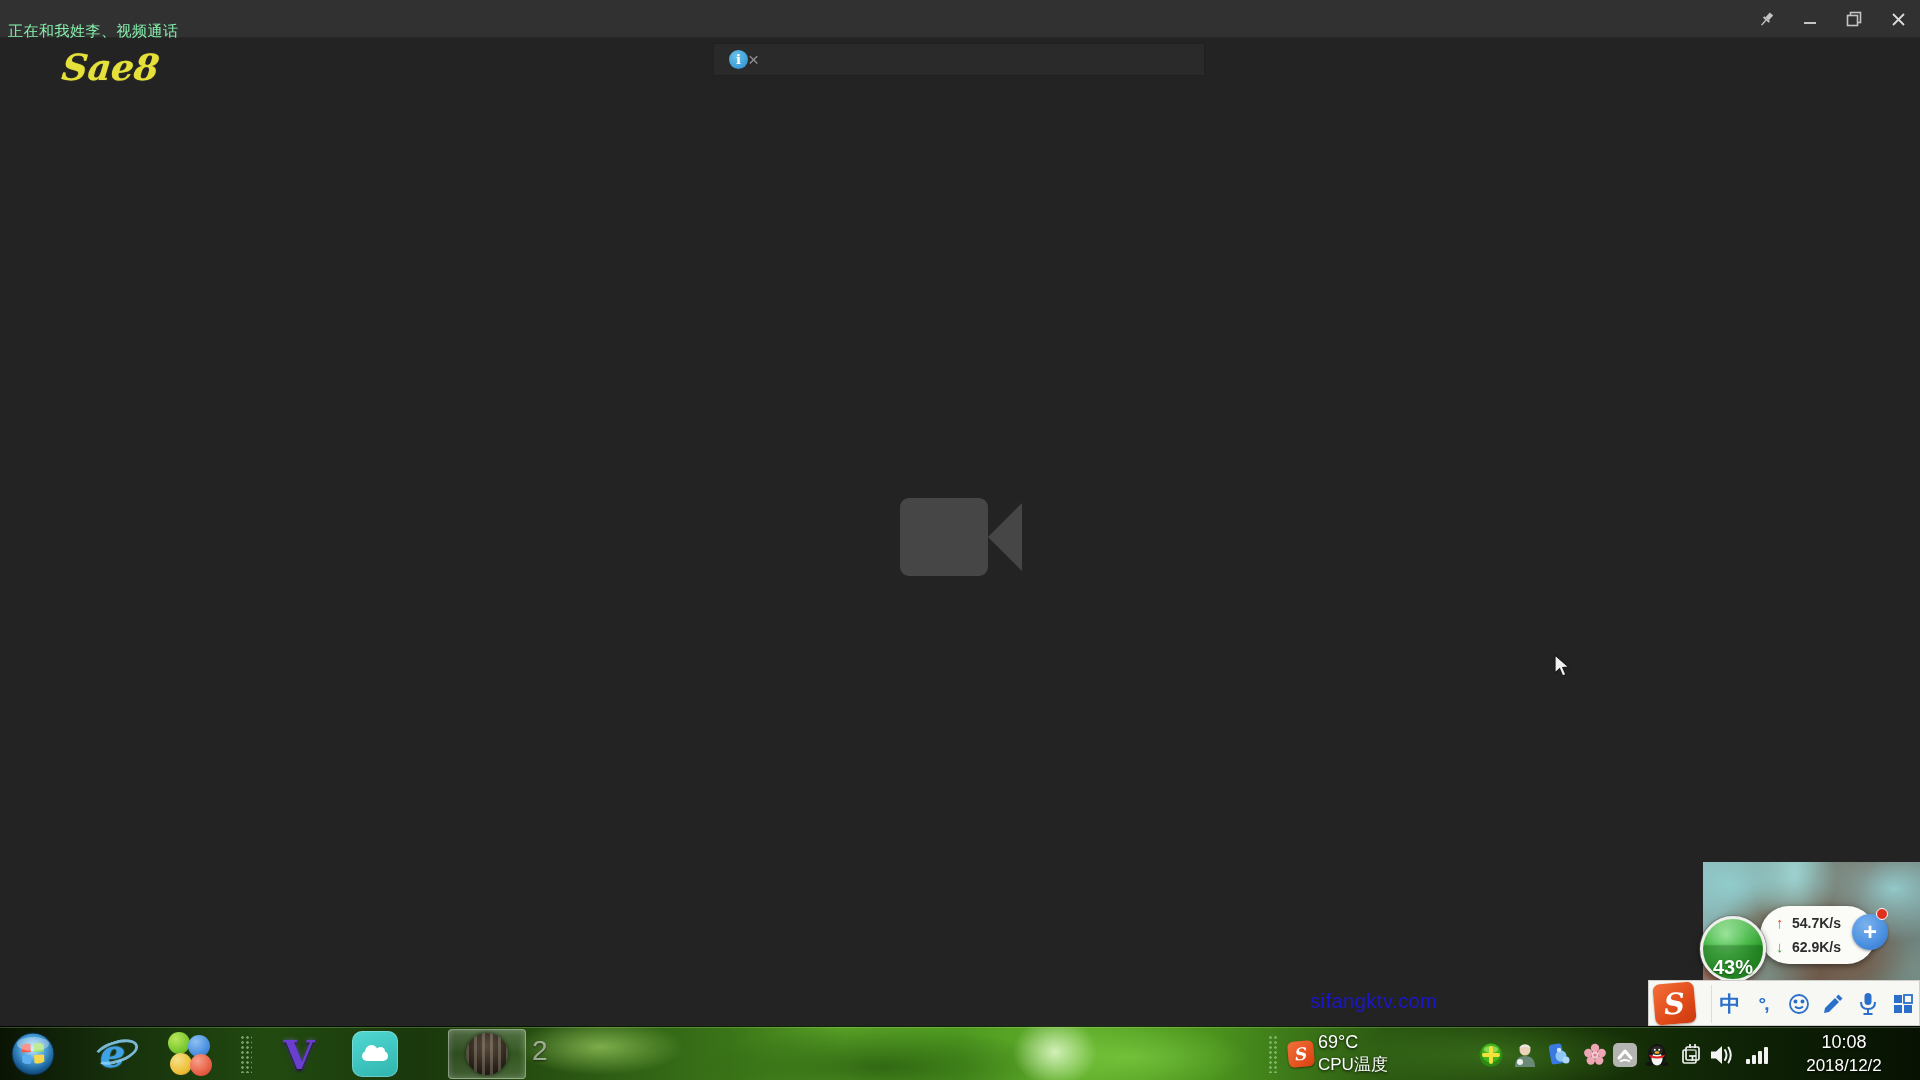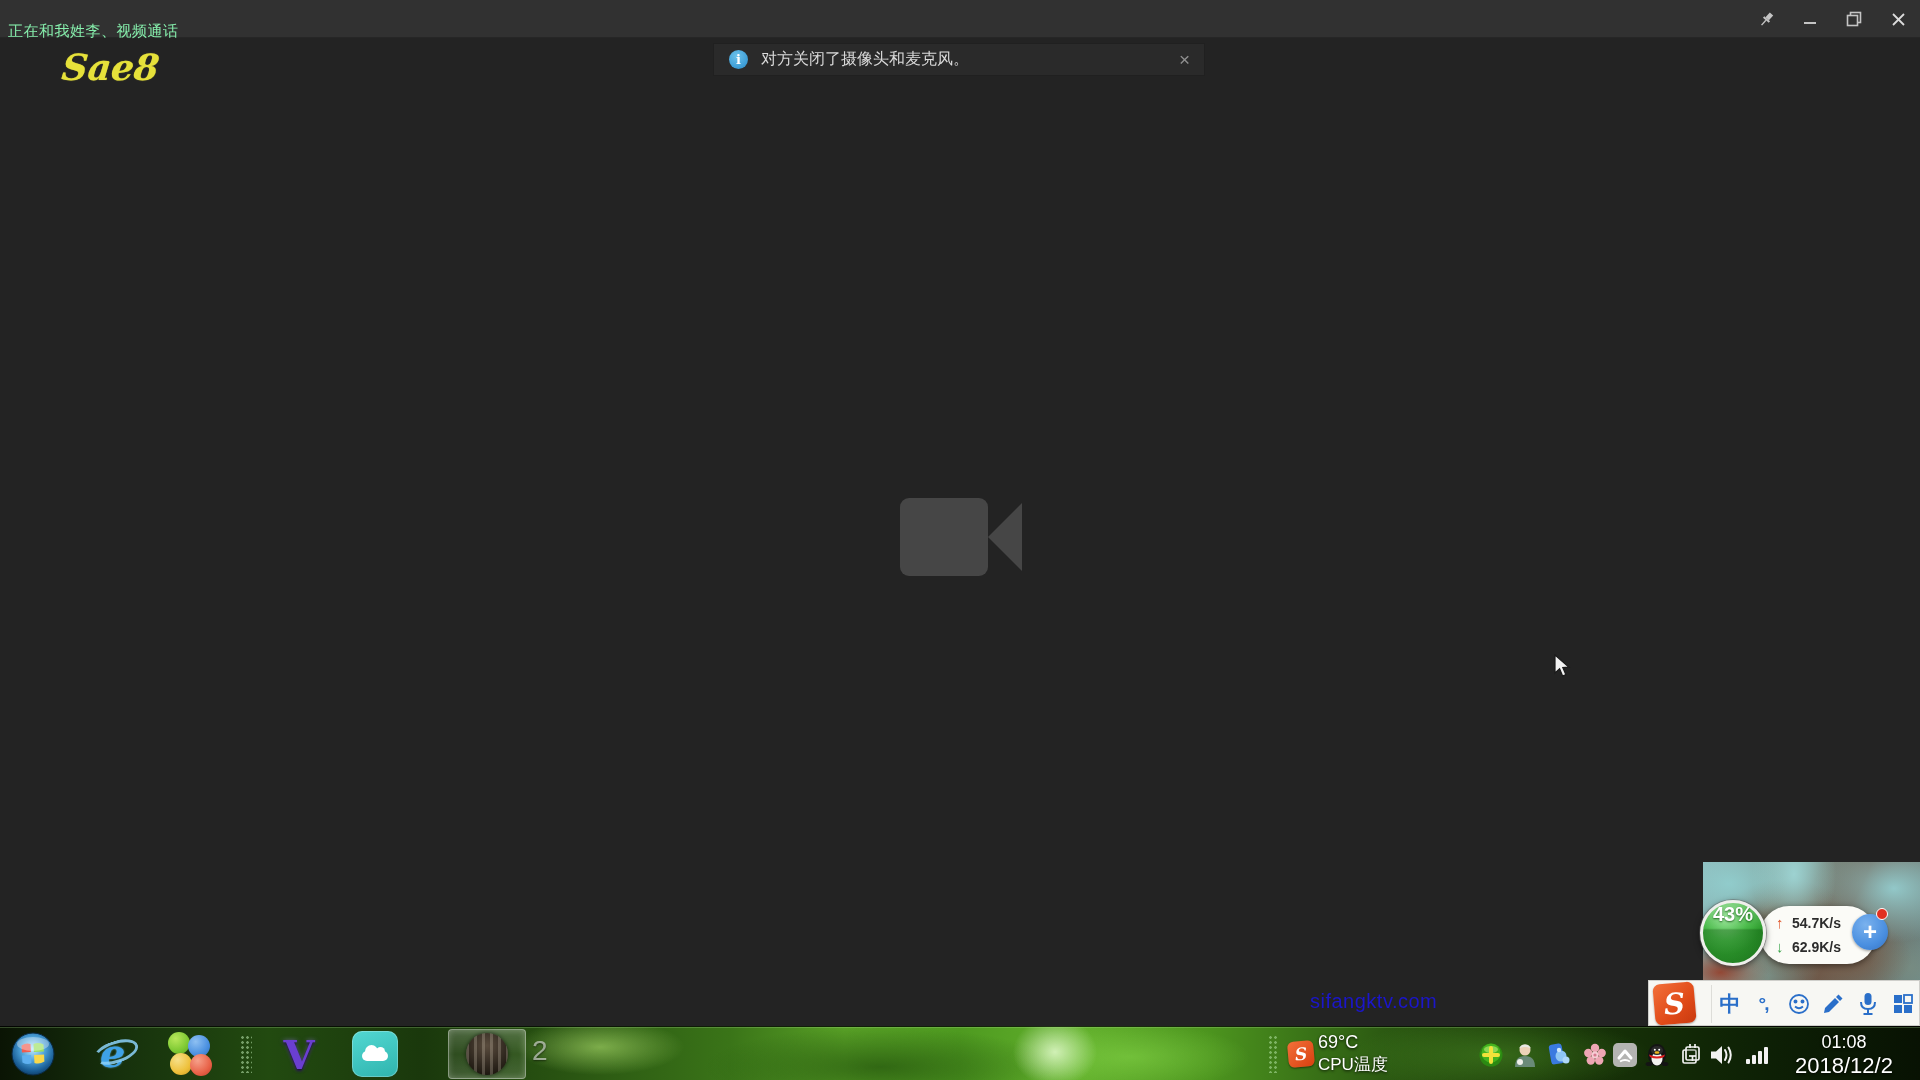--- a/index.html
+++ b/index.html
@@ -38,24 +38,24 @@
       radial-gradient(60px 45px at 96% 88%, rgba(120,140,130,.85), transparent 70%),
       linear-gradient(115deg,#8fbcbe 0%,#7fa49c 35%,#6c584a 62%,#6e8c8a 100%); }
 
   
   .net-widget { position:absolute; left:1700px; top:862px; width:190px; height:74px; z-index:6; }
   .pill { position:absolute; left:60px; top:6px; width:116px; height:58px; background:#fbfbf7; border-radius:30px; box-shadow:0 2px 6px rgba(0,0,0,.45); }
   .pill .row { position:absolute; left:16px; width:100px; display:flex; align-items:center; font-size:14px; font-weight:bold; color:#2c2c2c; }
   .row.up { top:8px; } .row.down { top:32px; }
   .arrow-up { color:#e0562b; font-weight:bold; font-size:15px; width:16px; }
   .arrow-down { color:#3aa54a; font-weight:bold; font-size:15px; width:16px; }
-  .ball { position:absolute; left:0; top:0; width:66px; height:66px; border-radius:50%; border:3px solid #efefec; box-shadow:0 2px 6px rgba(0,0,0,.5), 0 0 0 1px rgba(120,120,120,.5);
+  .ball { position:absolute; left:0; top:16px; width:66px; height:66px; border-radius:50%; border:3px solid #efefec; box-shadow:0 2px 6px rgba(0,0,0,.5), 0 0 0 1px rgba(120,120,120,.5);
       background:linear-gradient(to bottom, rgba(255,255,255,.22), rgba(255,255,255,0) 42%, rgba(0,50,0,.28) 45%, rgba(0,40,0,.12)),
       radial-gradient(circle at 38% 26%, #8fe08f 0%, #49ba49 38%, #2f9e2f 62%, #1e7a1e 100%);
-      display:flex; align-items:flex-start; justify-content:center; }
+      display:flex; align-items:flex-end; justify-content:center; }
   .ball .pct { color:#fff; font-size:20px; font-weight:bold; text-shadow:0 1px 2px rgba(0,60,0,.7); }
   .plus-orb { position:absolute; left:152px; top:14px; width:36px; height:36px; border-radius:50%; background:radial-gradient(circle at 38% 30%, #7ab2ee, #4a8fe0 60%, #3572c2); box-shadow:0 1px 3px rgba(0,0,0,.4); display:flex; align-items:center; justify-content:center; color:#fff; font-size:24px; font-weight:bold; }
   .plus-dot { position:absolute; left:176px; top:8px; width:12px; height:12px; border-radius:50%; background:#e23020; border:1px solid #fff; }
 
   
   .sogou-bar { position:absolute; left:1648px; top:980px; width:272px; height:46px; background:#f7f7f3; border:1px solid #cfcfcb; z-index:20; }
   .sogou-logo-tile { position:absolute; left:5px; top:2px; width:41px; height:41px; border-radius:7px; background:linear-gradient(140deg,#f2703a,#e04a18 60%,#c83a10); transform:rotate(-5deg); box-shadow:0 1px 2px rgba(0,0,0,.35); display:flex; align-items:center; justify-content:center; }
   .sogou-logo-tile span { color:#fff; font-size:29px; font-weight:bold; font-style:italic; font-family:"DejaVu Serif",serif; transform:rotate(2deg); }
   .sogou-sep { position:absolute; left:62px; top:4px; width:1px; height:38px; background:#ddddd8; }
   .sg-ico { position:absolute; top:0; height:46px; display:flex; align-items:center; justify-content:center; color:#2a6fc9; font-weight:bold; }
@@ -103,21 +103,21 @@
 
   
   .tray-sep { position:absolute; left:1268px; top:8px; width:10px; height:38px; background-image:radial-gradient(circle, rgba(200,245,190,.45) 1px, transparent 1.6px); background-size:5px 5px; }
   .tray-sogou { position:absolute; left:1288px; top:14px; width:26px; height:26px; border-radius:6px; background:linear-gradient(140deg,#f2703a,#d8400f); transform:rotate(-5deg); display:flex; align-items:center; justify-content:center; color:#fff; font-weight:bold; font-style:italic; font-family:"DejaVu Serif",serif; font-size:17px; box-shadow:0 1px 2px rgba(0,0,0,.5); }
   .cpu-block { position:absolute; left:1318px; top:3px; width:134px; height:48px; text-align:left; color:#fff; text-shadow:0 1px 3px rgba(0,0,0,.9); }
   .cpu-block .t1 { font-size:18px; line-height:24px; }
   .cpu-block .t2 { font-size:17px; line-height:22px; }
   .tray-ico { position:absolute; top:15px; width:26px; height:26px; display:flex; align-items:center; justify-content:center; }
   .clock-block { position:absolute; left:1778px; top:3px; width:132px; text-align:center; color:#fff; text-shadow:0 1px 3px rgba(0,0,0,.9); }
   .clock-block .time { font-size:18px; line-height:25px; }
-  .clock-block .date { font-size:22px; line-height:22px; }
+  .clock-block .date { font-size:17px; line-height:22px; }
 
   
   .cursor { position:absolute; left:1553px; top:616px; z-index:40; }
 </style>
 </head>
 <body>
 
 <div class="titlebar">
   <div class="title">正在和我姓李、视频通话</div>
   <div class="win-controls">
@@ -157,21 +157,20 @@
     </div>
   </div>
 </div>
 
 <div class="video-area">
 
   <div class="logo">Sae8</div>
 
   <div class="banner">
     <div class="info-dot">i</div>
-    <div class="banner-text">对方关闭了摄像头和麦克风。</div>
     <div class="banner-close">×</div>
   </div>
 
   <div class="camera-glyph">
     <svg width="124" height="82" viewBox="0 0 124 82">
         <rect x="0" y="2" width="88" height="78" rx="9" fill="#464646"></rect>
         <polygon points="88,41 122,7 122,75" fill="#464646"></polygon>
       </svg>
   </div>
 
@@ -385,16 +384,16 @@
   <div class="tray-ico" style="left:1744px">
     <svg width="26" height="20" viewBox="0 0 26 20" fill="#f2f2f2">
         <rect x="2" y="14" width="4" height="5" rx="1"></rect>
         <rect x="8" y="10" width="4" height="9" rx="1"></rect>
         <rect x="14" y="6" width="4" height="13" rx="1"></rect>
         <rect x="20" y="2" width="4" height="17" rx="1"></rect>
       </svg>
   </div>
 
   <div class="clock-block">
-    <div class="time">01:08</div>
+    <div class="time">10:08</div>
     <div class="date">2018/12/2</div>
   </div>
 </div>
 
 </body></html>

